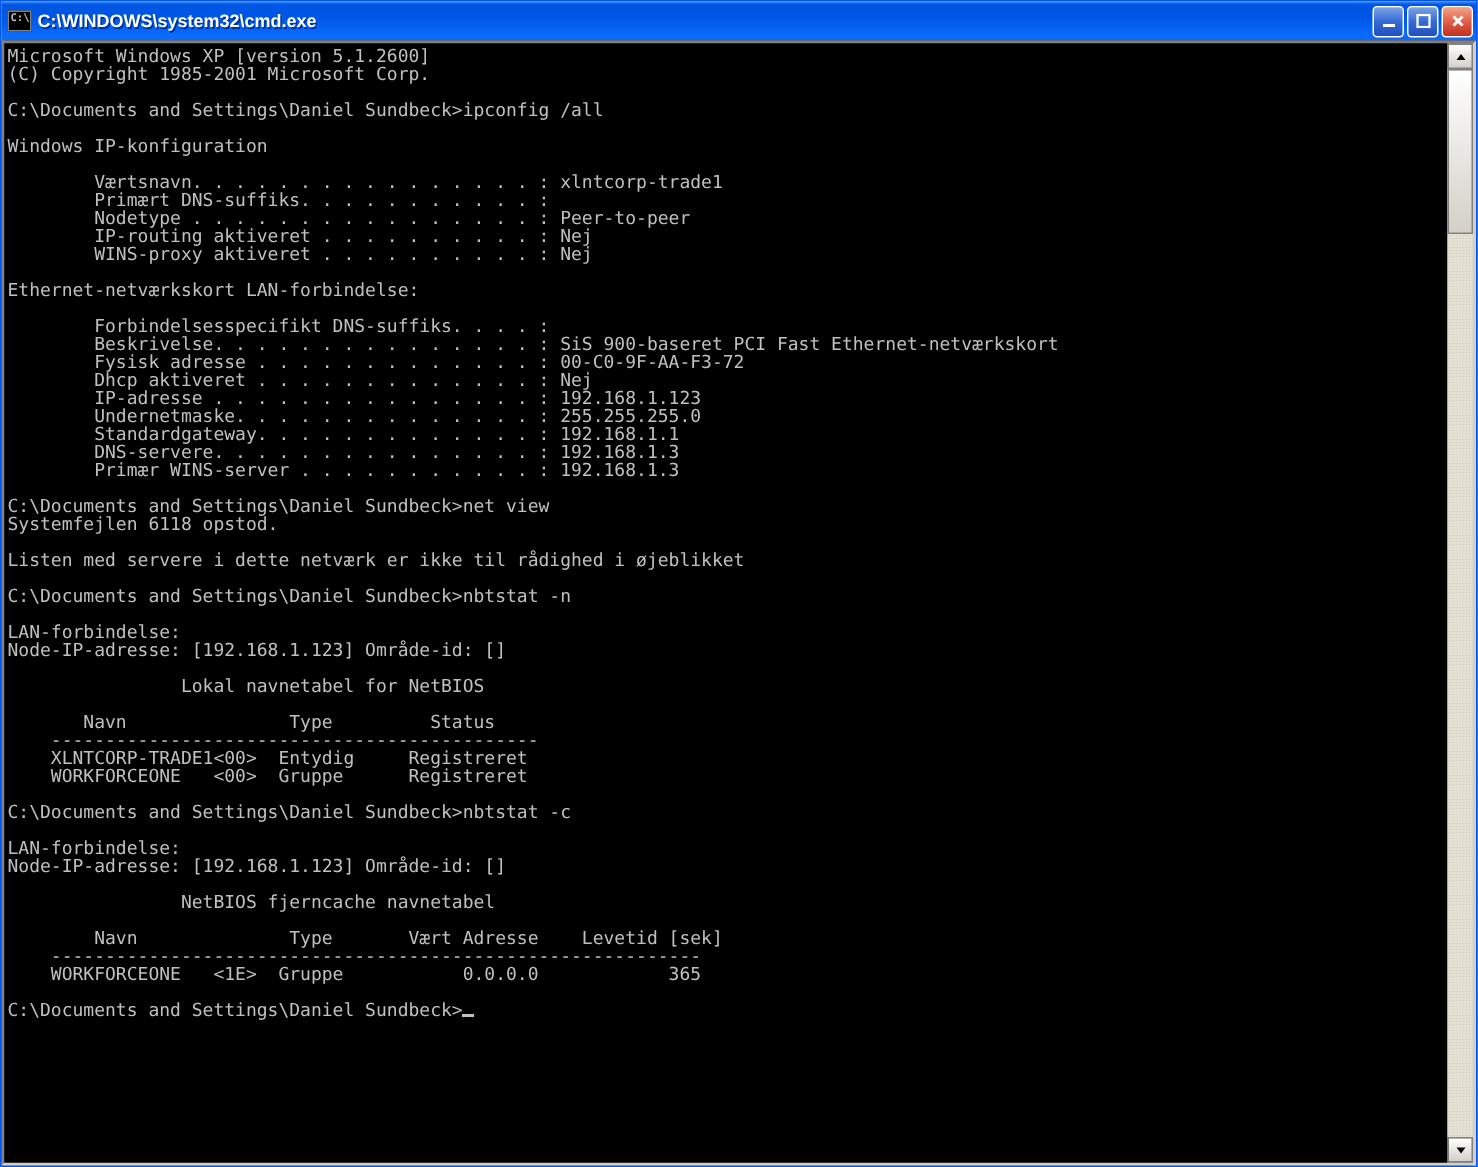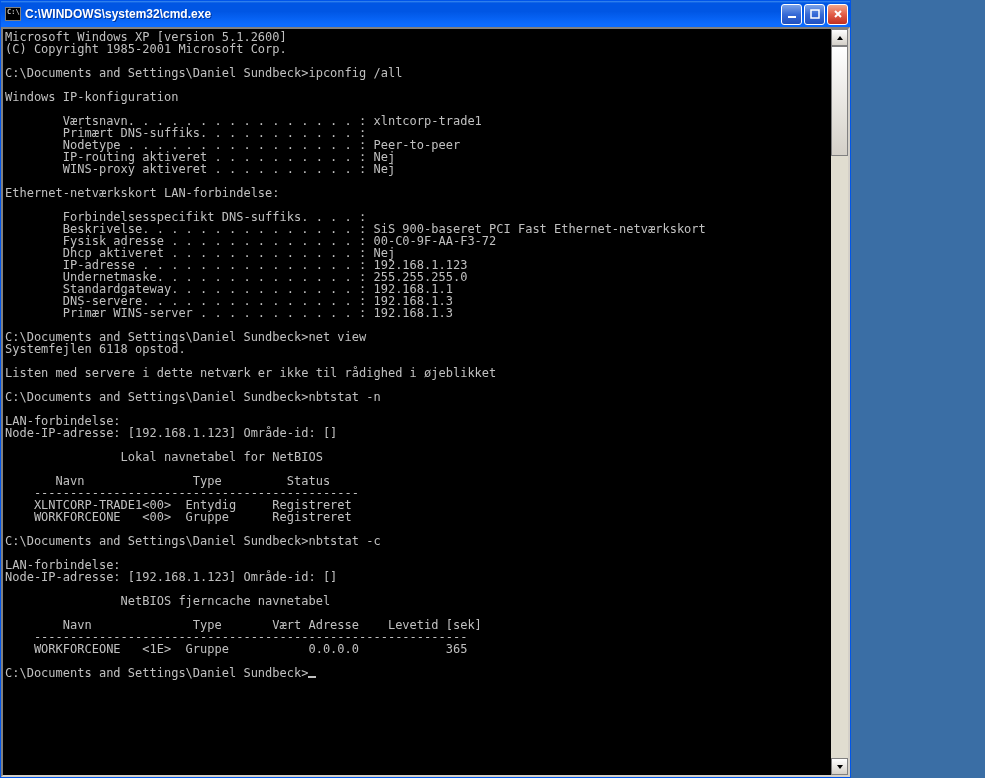--- a/index.html
+++ b/index.html
@@ -7,21 +7,21 @@
     width: 985px;
     height: 778px;
     background: #3a6ea5;
     font-family: "Tahoma", sans-serif;
     overflow: hidden;
     position: relative;
   }
   .window {
     position: absolute;
     top: 0; left: 0;
-    width: 851px;
+    width: 985px;
     height: 778px;
     background: #ece9d8;
     border: 1px solid #0055ea;
     display: flex;
     flex-direction: column;
   }
   .titlebar {
     height: 26px;
     background: linear-gradient(to bottom, #3c8cf0 0%, #0056e4 8%, #0056e4 40%, #0b6bff 88%, #0b6bff 100%);
     display: flex;

